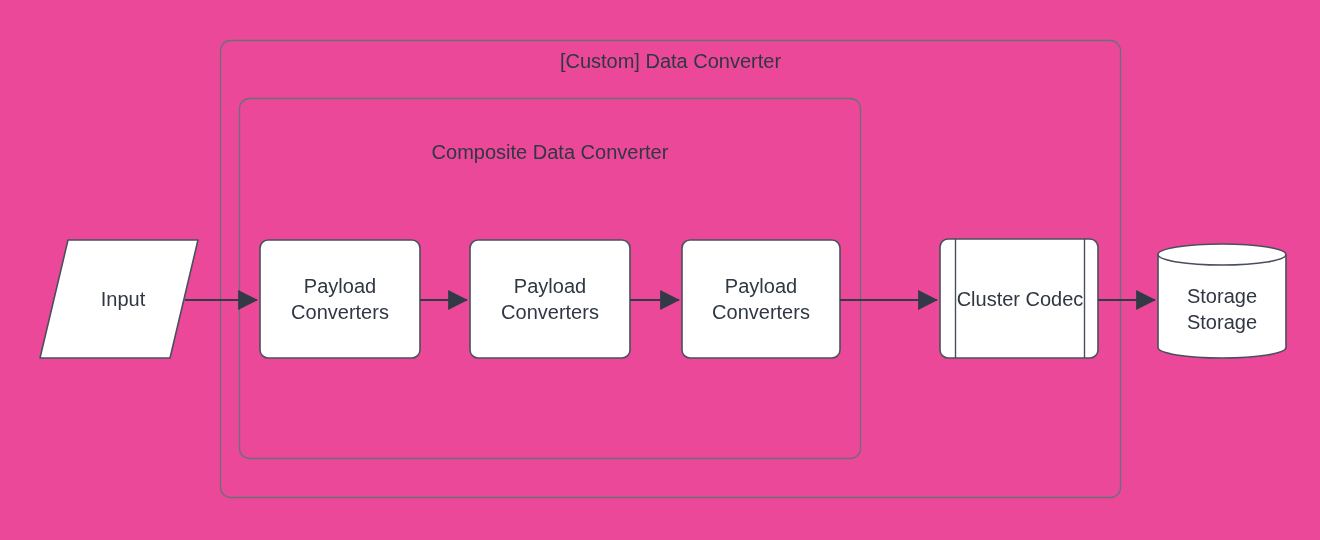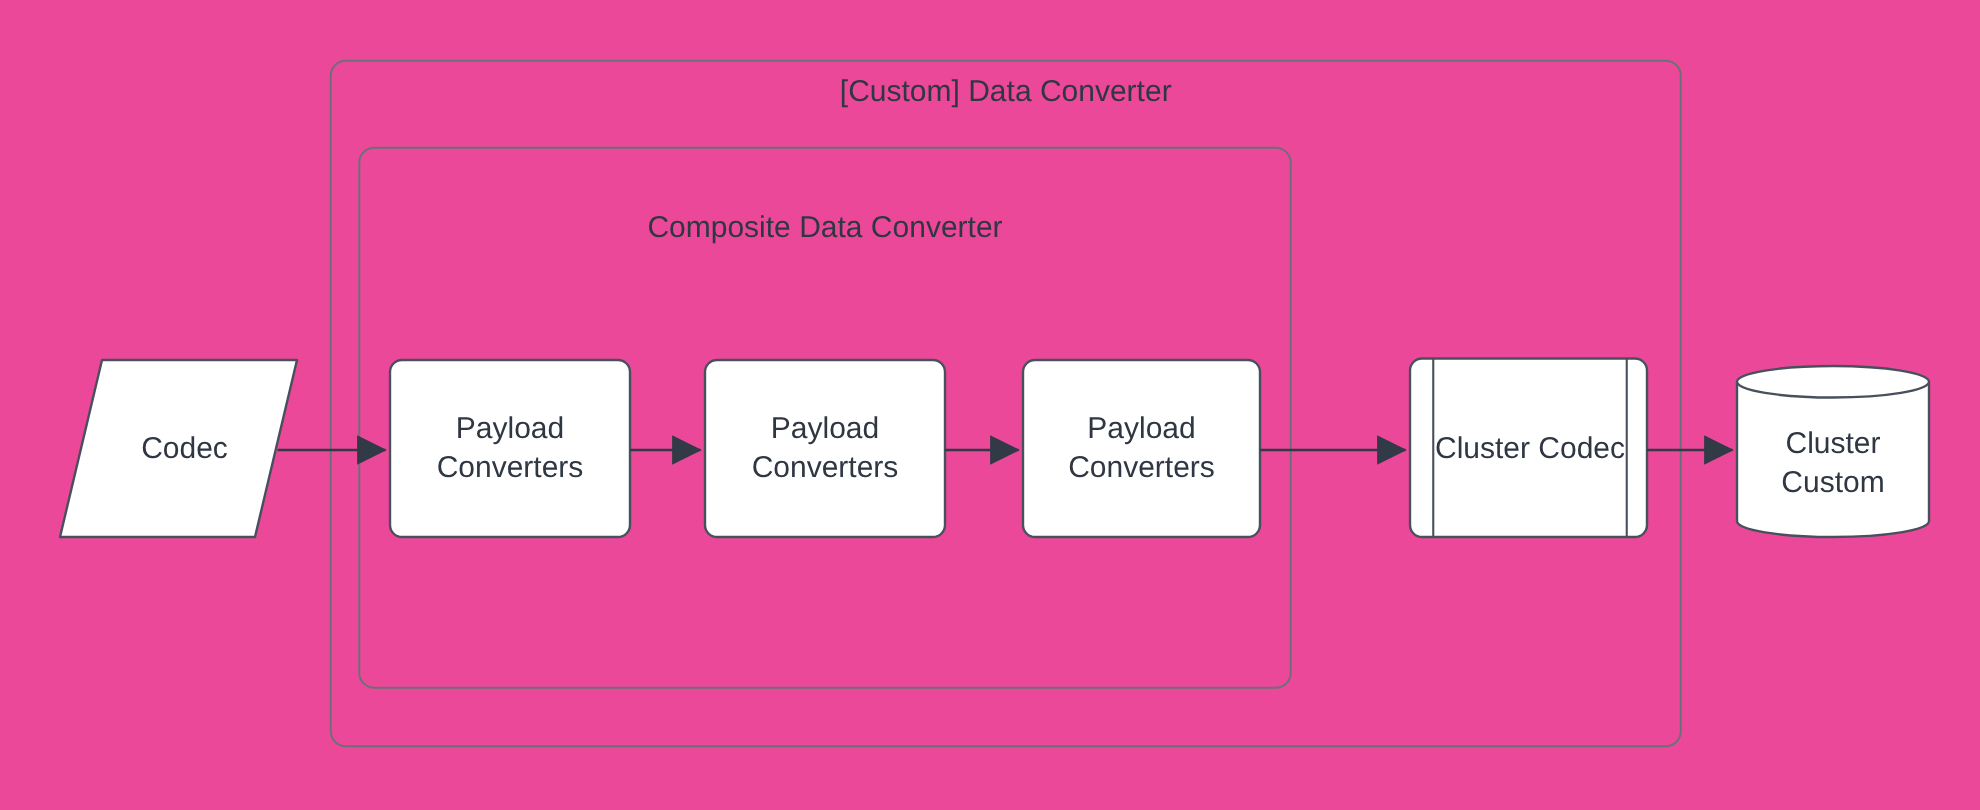--- a/index.html
+++ b/index.html
@@ -74,25 +74,25 @@
     <line x1="420" y1="300" x2="467" y2="300" stroke="#323a47" stroke-width="1.8" marker-end="url(#arrowhead)"></line>
     <line x1="630" y1="300" x2="679" y2="300" stroke="#323a47" stroke-width="1.8" marker-end="url(#arrowhead)"></line>
     <line x1="840" y1="300" x2="937" y2="300" stroke="#323a47" stroke-width="1.8" marker-end="url(#arrowhead)"></line>
     <line x1="1098" y1="300" x2="1155" y2="300" stroke="#323a47" stroke-width="1.8" marker-end="url(#arrowhead)"></line>
   </svg>
 
   <div class="label" id="lbl-outer-title">[Custom] Data Converter</div>
 
   <div class="label" id="lbl-inner-title">Composite Data Converter</div>
 
-  <div class="label" id="lbl-input">Codec</div>
+  <div class="label" id="lbl-input">Input</div>
 
   <div class="label" id="lbl-converter1">Payload Converters</div>
 
   <div class="label" id="lbl-converter2">Payload Converters</div>
 
   <div class="label" id="lbl-converter3">Payload Converters</div>
 
   <div class="label" id="lbl-codec">Cluster Codec</div>
 
-  <div class="label" id="lbl-storage">Cluster Custom</div>
+  <div class="label" id="lbl-storage">Storage Storage</div>
 
 </div>
 
 </body></html>

